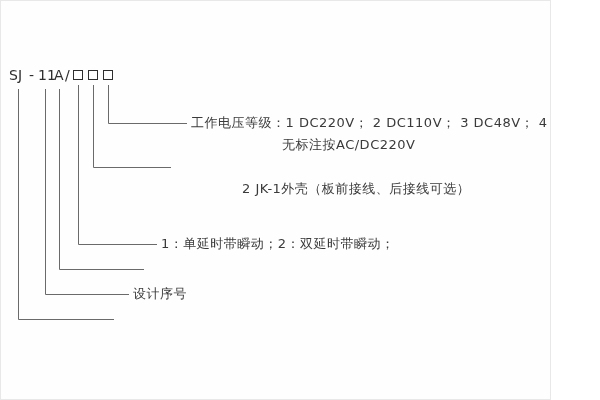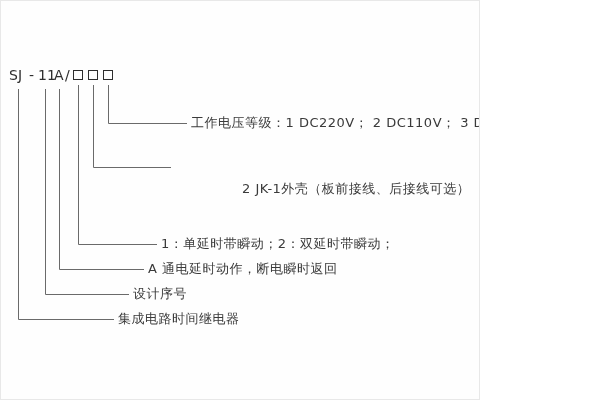--- a/index.html
+++ b/index.html
@@ -1,18 +1,18 @@
 <!DOCTYPE html>
 <html><head>
 <meta charset="utf-8">
 <style>
   html,body{margin:0;padding:0;background:#fff;}
   .canvas{
     position:relative;
-    width:480px;height:400px;
+    width:551px;height:400px;
     background:#fefefe;
     font-family:"DejaVu Sans","Liberation Sans",sans-serif;
     color:#333;
     overflow:hidden;
     border:1px solid #e8e8e8;
     box-sizing:border-box;
   }
   .model{position:absolute;top:66px;left:0;height:20px;font-size:14px;color:#2e2e2e;}
   .model span{position:absolute;top:0;white-space:nowrap;}
   .mbox{
@@ -47,21 +47,20 @@
     <span style="left:28px">-</span>
     <span style="left:37px">11</span>
     <span style="left:53px">A</span>
     <span style="left:64px">/</span>
     <i class="mbox" style="left:72px"></i>
     <i class="mbox" style="left:87px"></i>
     <i class="mbox" style="left:102px"></i>
   </div>
 
   <div class="lbl" style="left:190px;top:114px">工作电压等级：1 DC220V；  2 DC110V；  3 DC48V；  4 AC220V</div>
+  <div class="lbl" style="left:281px;top:136px">无标注按AC/DC220V</div>
 
   <div class="lbl" style="left:241px;top:180px">2   JK-1外壳（板前接线、后接线可选）</div>
 
   <div class="lbl" style="left:160px;top:235px">1：单延时带瞬动；2：双延时带瞬动；</div>
-  <div class="lbl" style="left:147px;top:260px">A  通电延时动作，断电瞬时返回</div>
   <div class="lbl" style="left:132px;top:285px">设计序号</div>
-  <div class="lbl" style="left:117px;top:310px">集成电路时间继电器</div>
 
 </div>
 
 </body></html>

